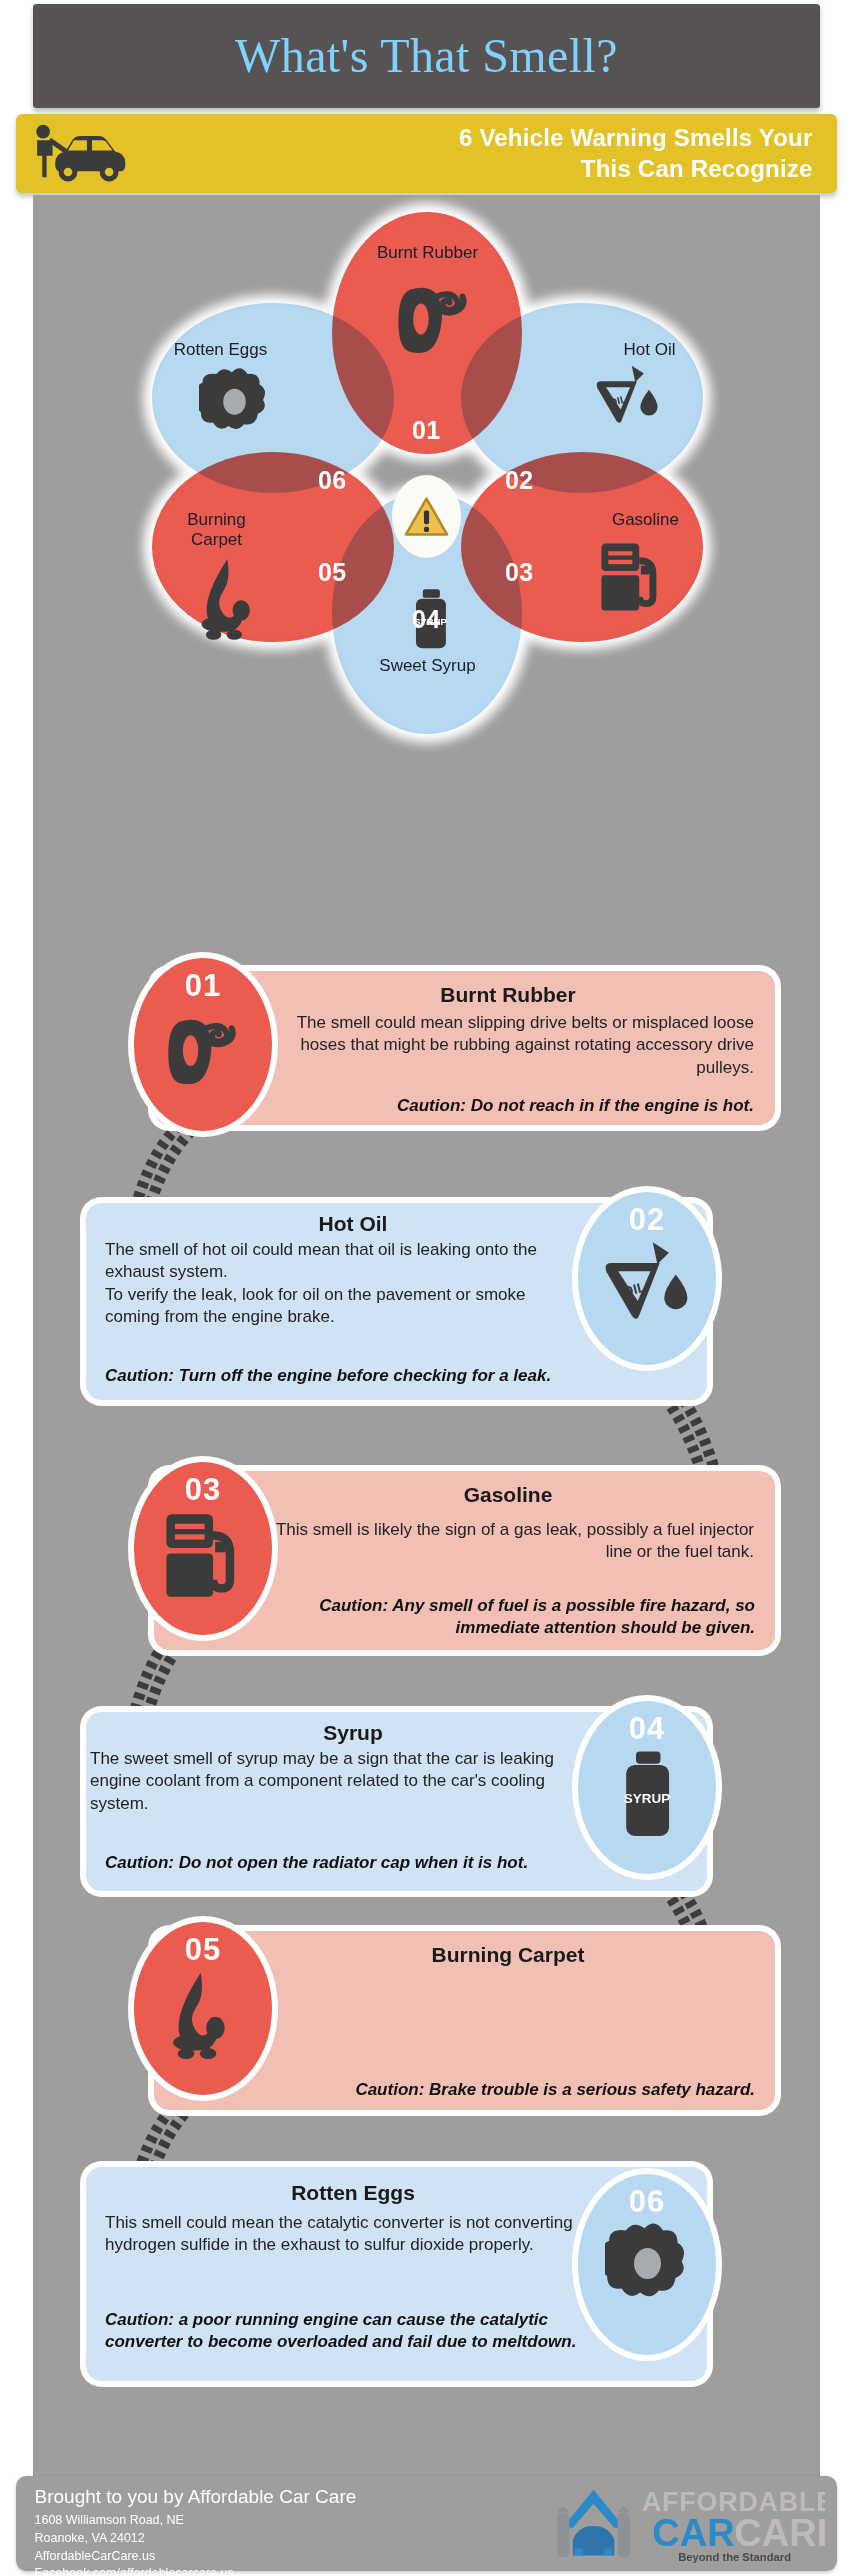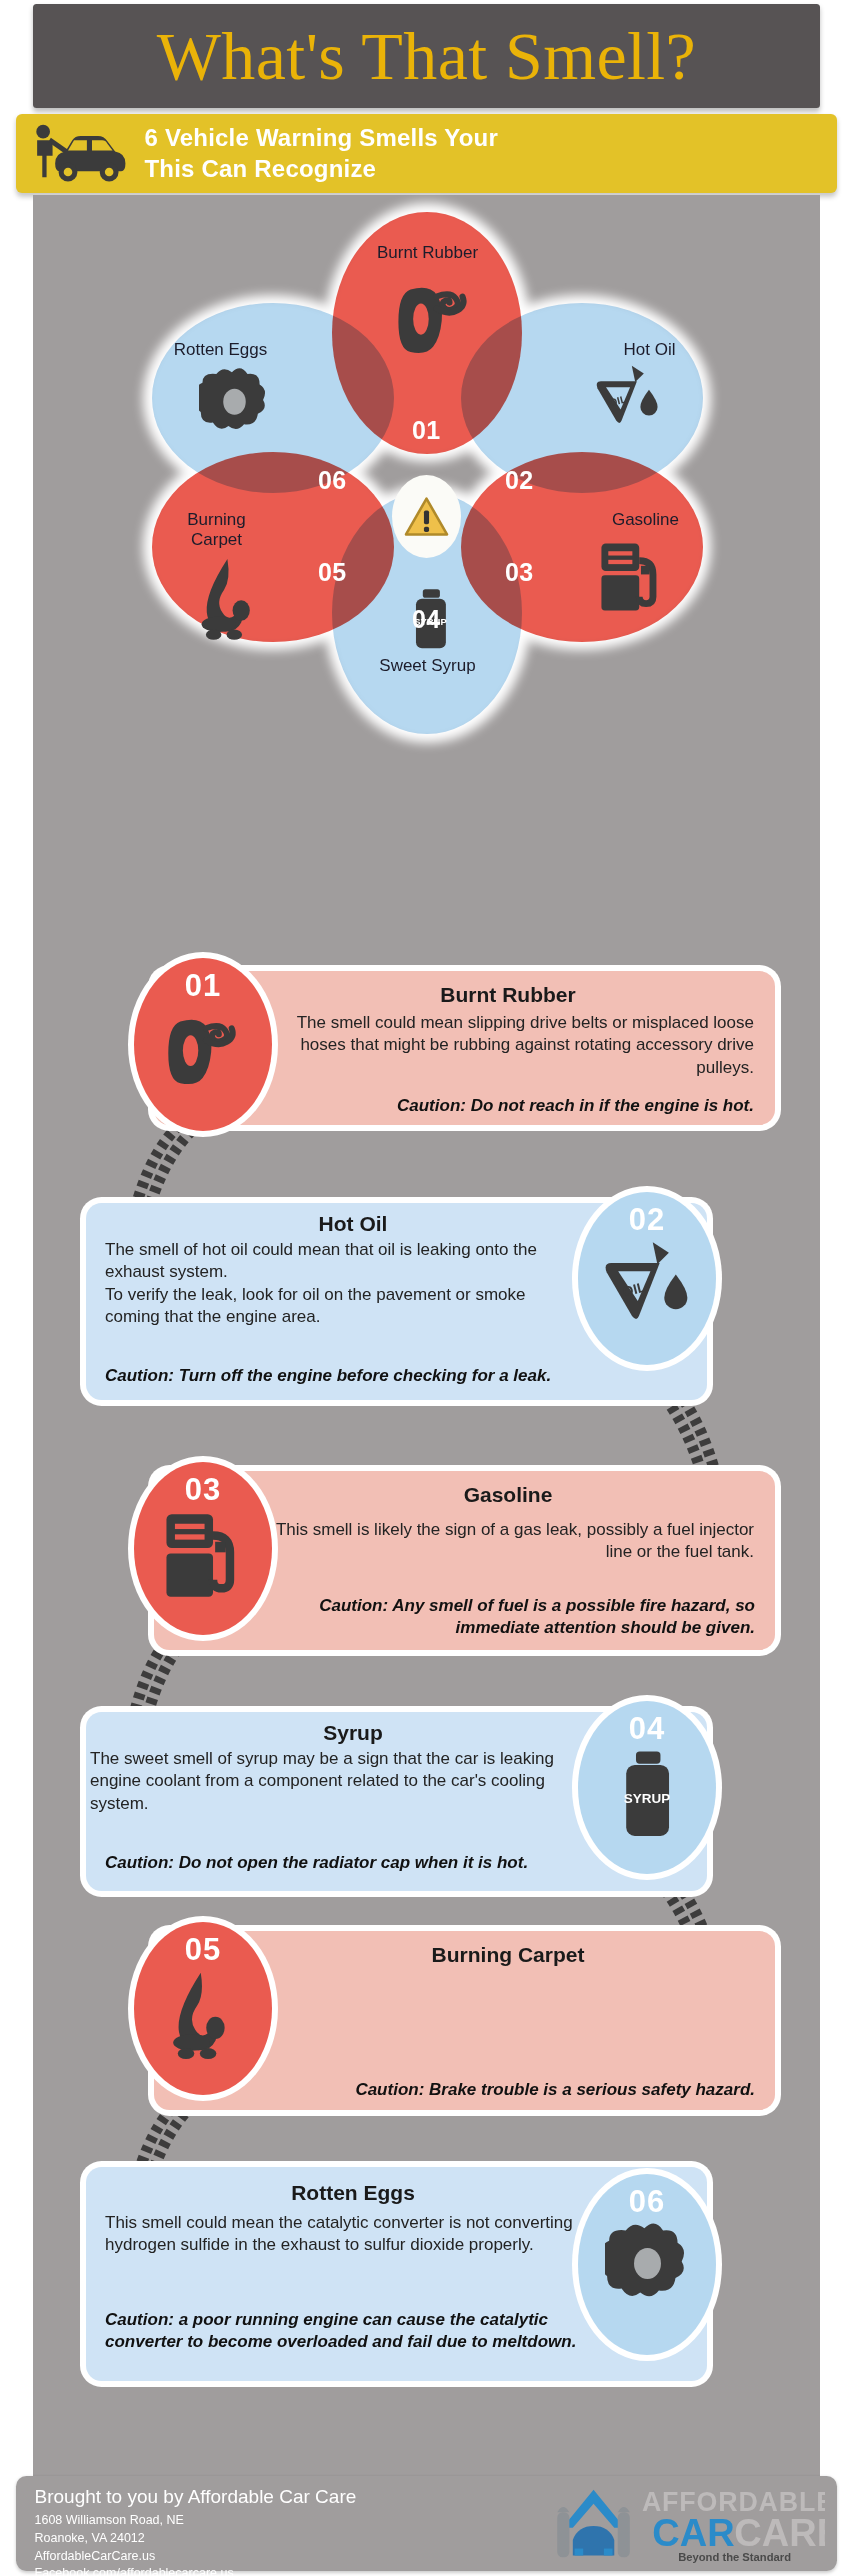--- a/index.html
+++ b/index.html
@@ -22,38 +22,39 @@
     position: absolute;
     left: 33px; top: 3.5px;
     width: 787px; height: 104px;
     background: #575354;
     border-radius: 3.5px;
     box-shadow: 0 3.5px 5.2px rgba(0,0,0,.25);
     display: flex; align-items: center; justify-content: center;
   }
   .title-text {
     font-family: "Liberation Serif", serif;
-    font-size: 68px;
+    font-size: 48px;
     line-height: 1;
-    color: #eab308;
+    color: #7dd3fc;
     letter-spacing: 0.4px;
     white-space: nowrap;
   }
   .subtitle-bar {
     position: absolute;
     left: 15.5px; top: 114px;
     width: 821px; height: 79px;
     background: #E3C228;
     border-radius: 6px;
     box-shadow: 0 3.5px 5.2px rgba(0,0,0,.22);
     display: flex; align-items: center;
   }
   .car-icon { width: 129px; display:flex; align-items:center; justify-content:center; flex:none; }
   .subtitle-text {
     flex: 1;
+    text-align: right;
     padding-right: 24px;
     color: #ffffff;
     font-size: 24px;
     font-weight: bold;
     line-height: 1.28;
     letter-spacing: 0.2px;
   }
 
   
   .body-panel {
@@ -362,21 +363,21 @@
           <path d="M56 26 q16 -6 22 2 q6 8 -2 12 q-8 4 -12 -2 q-3 -5 2 -7 q5 -2 5 2" fill="none" stroke="#3b3b3b" stroke-width="7" stroke-linecap="round"></path>
           <path d="M56 40 q14 8 24 2 q10 -6 6 -16" fill="none" stroke="#3b3b3b" stroke-width="7" stroke-linecap="round"></path>
         </g>
       </svg>
     </div>
   </div>
 
   <div class="card blue" style="left:86px; top:1203px; width:621px; height:197px;">
     <div class="card-title ta-c" style="position:absolute; left:17px; top:8.6px; width:500px;">Hot Oil</div>
     <div class="card-body ta-l" style="position:absolute; left:19px; top:36px; width:466px; white-space:pre-line;">The smell of hot oil could mean that oil is leaking onto the exhaust system.
-To verify the leak, look for oil on the pavement or smoke coming that the engine area.</div>
+To verify the leak, look for oil on the pavement or smoke coming from the engine brake.</div>
     <div class="card-caution ta-l" style="position:absolute; left:19px; top:148px; width:483px;">Caution: Turn off the engine before checking for a leak.</div>
   </div>
   <div class="bubble blue" style="left:578px; top:1192px; width:138px; height:173px;">
     <div class="bubble-num">02</div>
     <div class="bubble-ico">
       <svg width="90" height="83" viewBox="0 0 78 72">
         <g fill="#3b3b3b">
           <path d="M44 2 l14 9 l-10 10 z"></path>
           <path d="M8 20 h42 l-18 46 q-2 5 -6 0 L4 28 q-3 -8 4 -8 z"></path>
           <path d="M14 27 h28 l-11 26 z" fill="#B6D8F0"></path>

